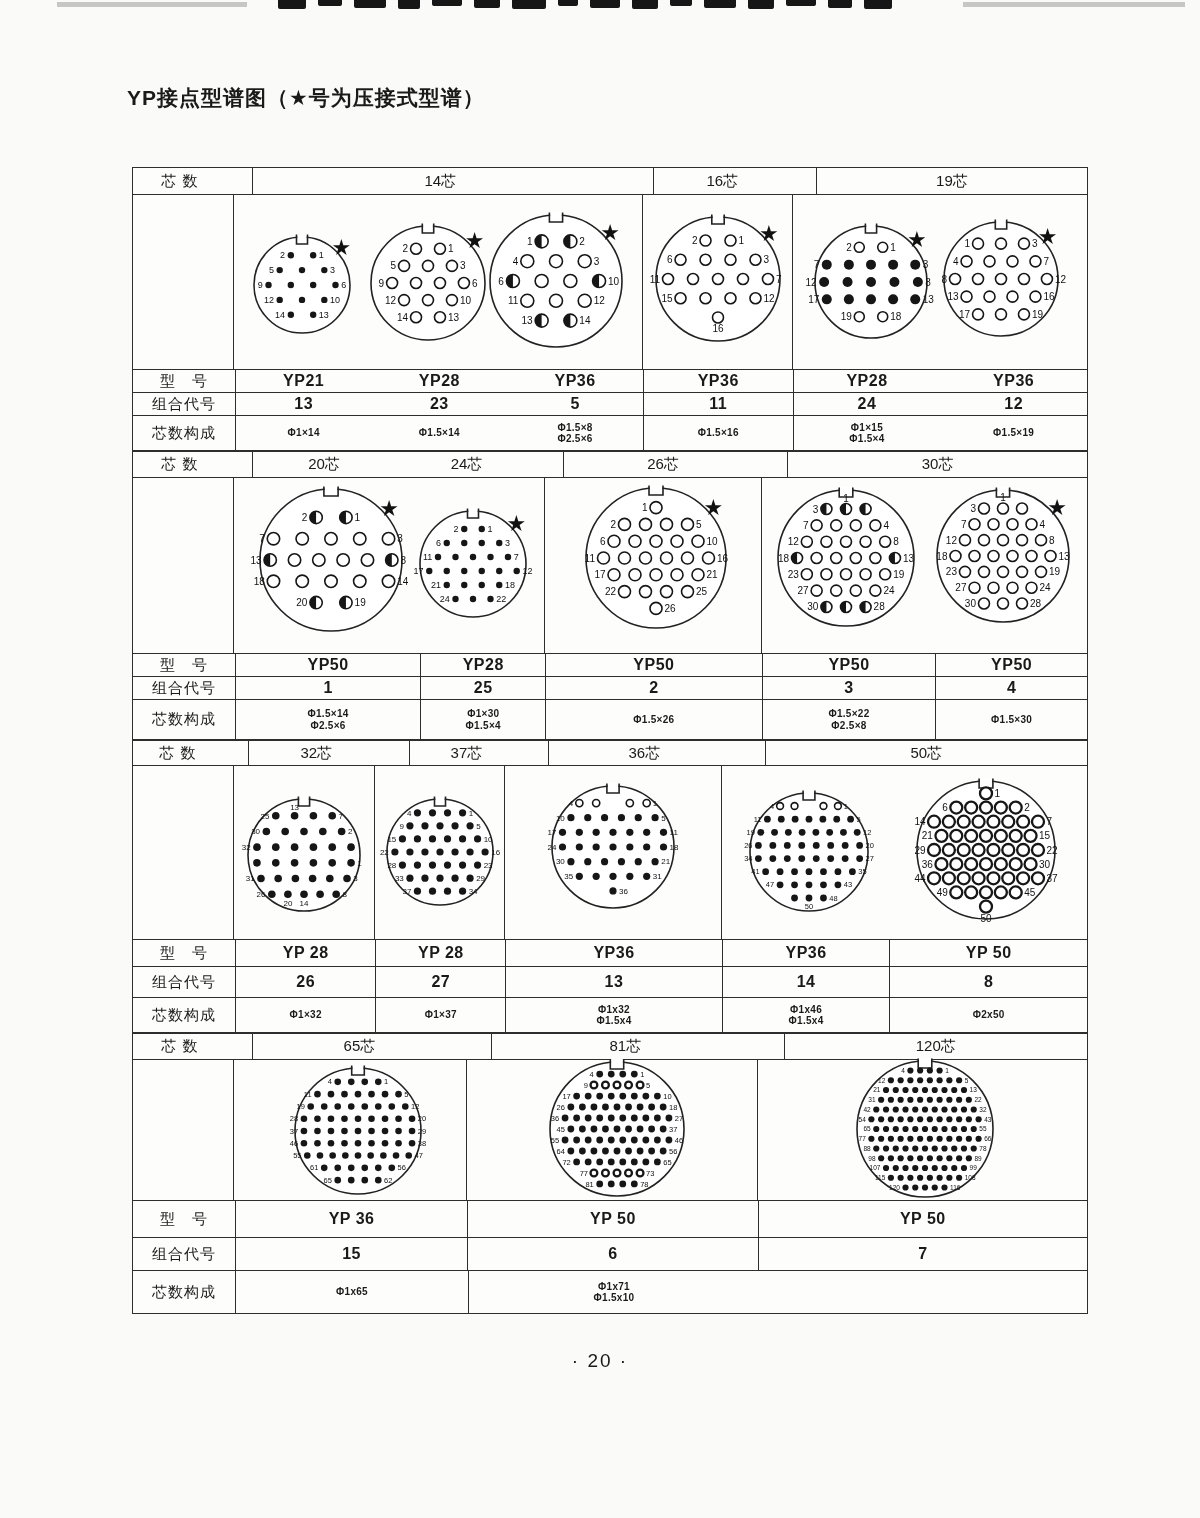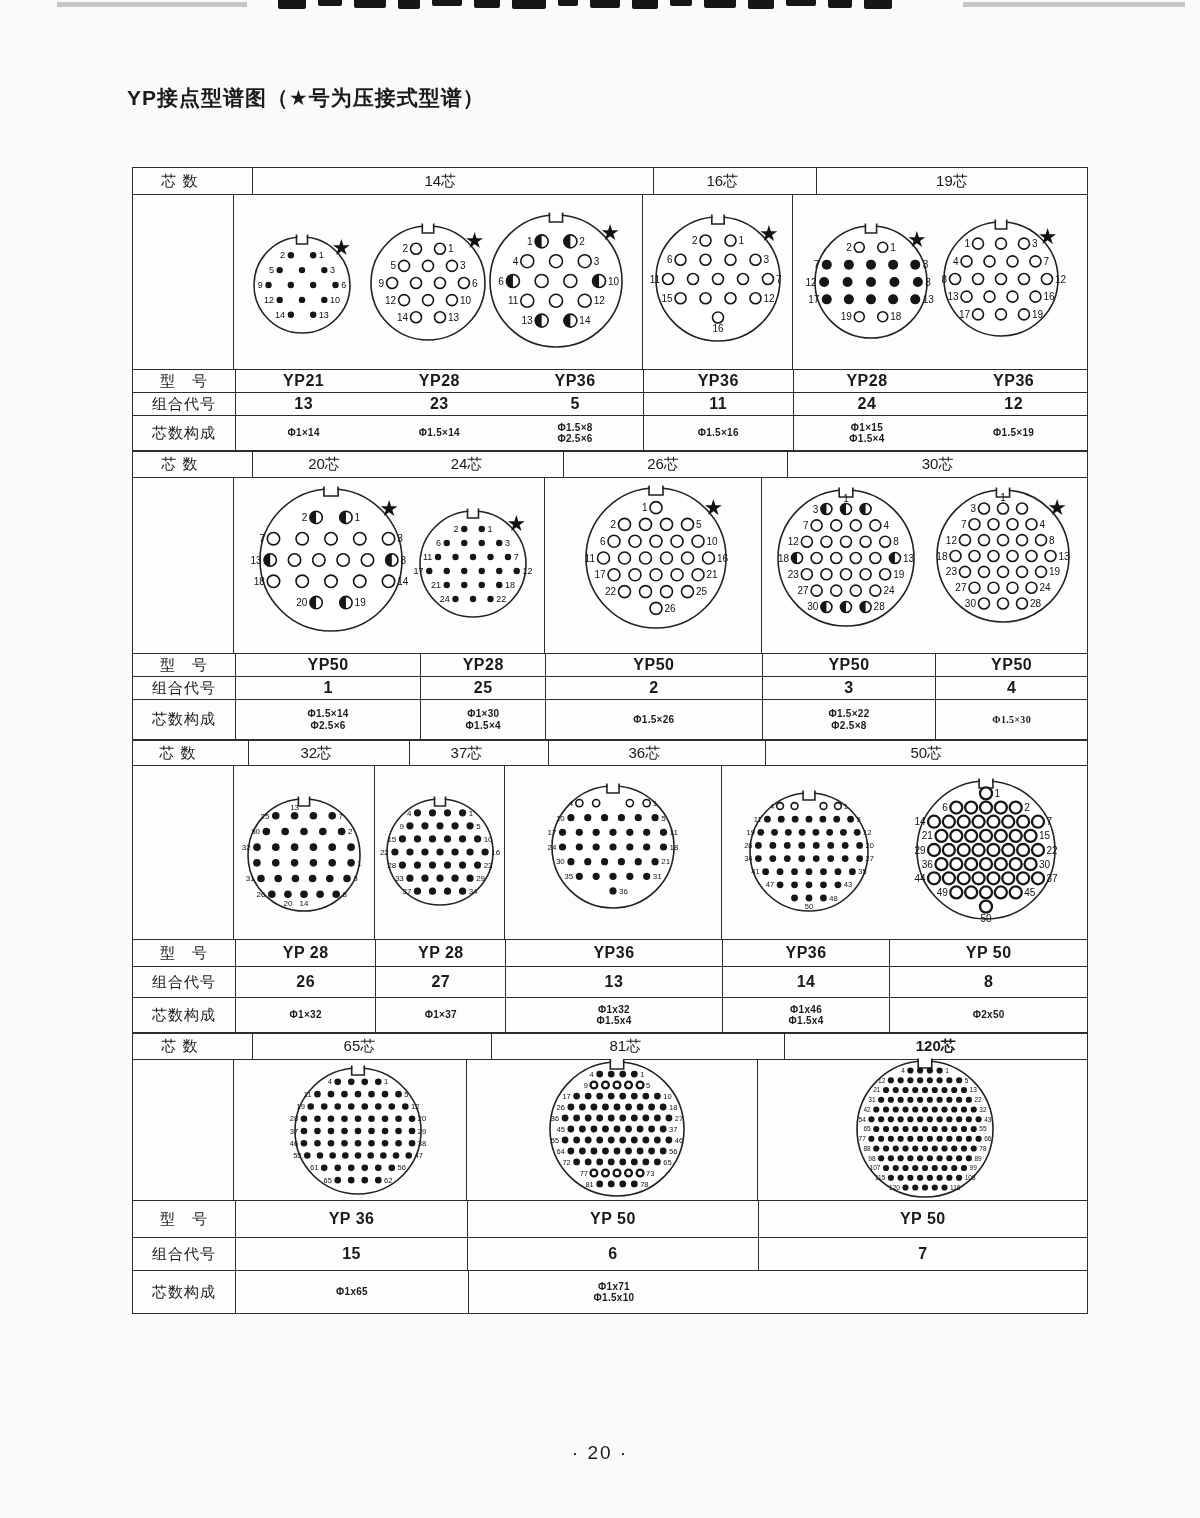--- a/index.html
+++ b/index.html
@@ -20,21 +20,21 @@
   .t-cell{border-left:1.3px solid #2e2e2e;box-sizing:border-box;display:flex;align-items:center;justify-content:center;overflow:visible;}
   .t-cell:first-child{border-left:none;}
   .lblcell{font-size:15px;letter-spacing:1px;}
   .subwrap{display:flex;width:100%;height:100%;}
   .sub{display:flex;flex-direction:column;align-items:center;justify-content:center;flex:1;}
   .hdr-val{font-size:15px;}
   .model-val,.combo-val{font-size:16px;font-weight:600;letter-spacing:.5px;}
   .comp-line{font-size:10px;font-weight:600;line-height:1.12;letter-spacing:.3px;}
   svg{display:block;overflow:visible;}
   svg text{font-family:"Liberation Sans","DejaVu Sans",sans-serif;fill:#111;}
-  .pgnum{position:absolute;left:0;top:1442px;width:1200px;text-align:center;font-size:19px;letter-spacing:2px;}
+  .pgnum{position:absolute;left:0;top:1350px;width:1200px;text-align:center;font-size:19px;letter-spacing:2px;}
 </style>
 </head>
 <body>
 
 <div class="page">
 
   <div class="banner">
     <div class="bar" style="left:57px;width:190px;"></div>
     <div class="bar" style="left:963px;width:222px;"></div>
     <div class="frag-row">
@@ -737,21 +737,21 @@
             </div>
           </div>
           <div class="t-cell" style="width: 174px; height: 39px;">
             <div class="subwrap">
               <div class="sub">
                 <div class="comp-line">Φ1.5×22</div>
                 <div class="comp-line">Φ2.5×8</div>
               </div>
             </div>
           </div>
-          <div class="t-cell" style="width: 152px; height: 39px; font-family: Liberation Serif, serif;">
+          <div class="t-cell" style="width: 152px; height: 39px;">
             <div class="subwrap">
               <div class="sub">
                 <div class="comp-line">Φ1.5×30</div>
               </div>
             </div>
           </div>
         </div>
       </div>
       <div class="t-section">
         <div class="t-row">
@@ -1211,21 +1211,21 @@
           <div class="t-cell" style="width: 233px; height: 25px;">
             <div class="subwrap">
               <div class="sub hdr-val">65芯</div>
             </div>
           </div>
           <div class="t-cell" style="width: 291px; height: 25px;">
             <div class="subwrap">
               <div class="sub hdr-val">81芯</div>
             </div>
           </div>
-          <div class="t-cell" style="width: 330px; height: 25px; font-weight: bold;">
+          <div class="t-cell" style="width: 330px; height: 25px;">
             <div class="subwrap">
               <div class="sub hdr-val">120芯</div>
             </div>
           </div>
         </div>
         <div class="t-row">
           <div class="t-cell lblcell" style="width: 102px; height: 140px;"></div>
           <div class="t-cell" style="width: 233px; height: 140px;">
             <svg width="233" height="140">
               <g>

